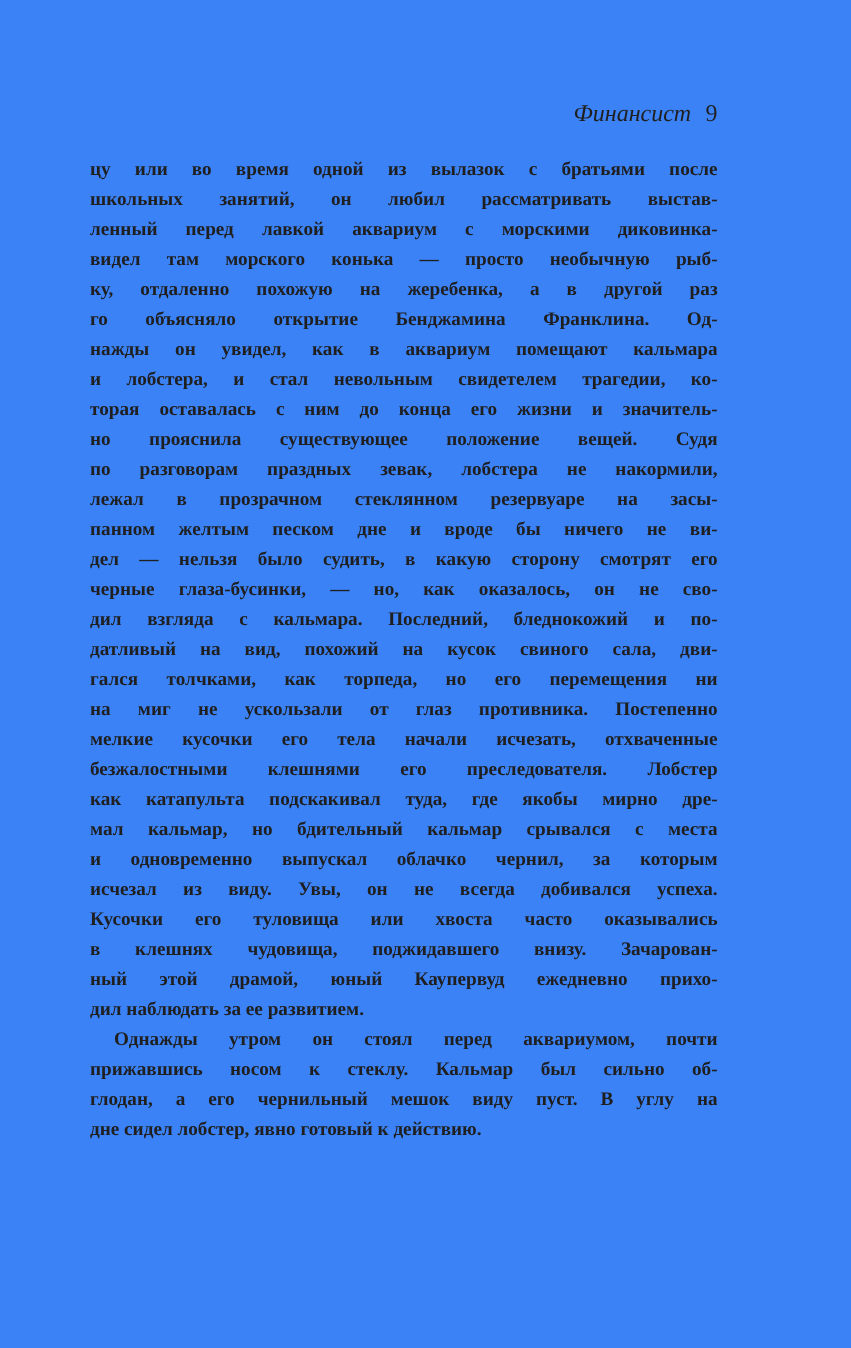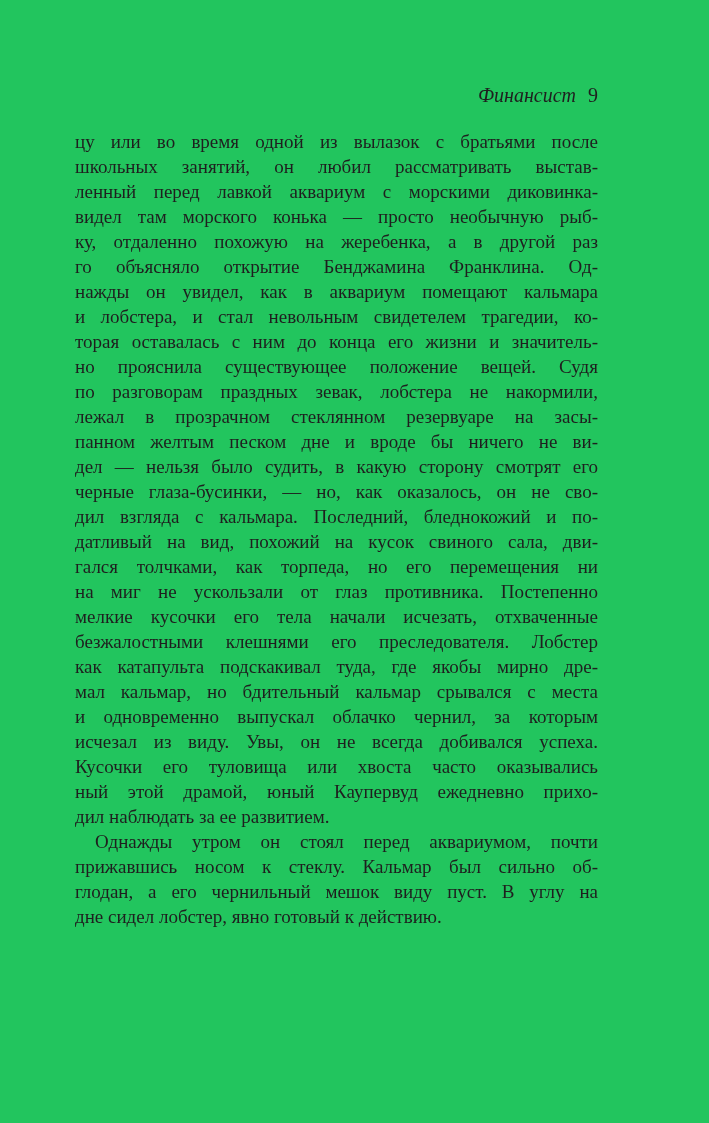--- a/index.html
+++ b/index.html
@@ -4,21 +4,21 @@
 <style>
   html, body {
     margin: 0;
     padding: 0;
     background: #ffffff;
   }
   .page {
     position: relative;
     width: 709px;
     height: 1123px;
-    background: #22c55e;
+    background: #3b82f6;
     overflow: hidden;
     font-family: "Liberation Serif", "DejaVu Serif", serif;
     color: #1f1f1f;
   }
   .running-head {
     position: absolute;
     top: 84px;
     left: 75px;
     width: 523px;
     text-align: right;
@@ -37,27 +37,28 @@
   .body-block {
     position: absolute;
     top: 129px;
     left: 75px;
     width: 523px;
   }
   .paragraph {
     margin: 0;
   }
   .line {
-    font-size: 19px;
+    font-size: 16px;
     line-height: 25px;
     height: 25px;
     text-align: justify;
     text-align-last: justify;
     overflow: hidden;
     white-space: normal;
+    font-weight: bold;
   }
   .line.para-end {
     text-align-last: left;
   }
   .line.indent {
     text-indent: 20px;
   }
 </style>
 </head>
 <body>
@@ -87,20 +88,21 @@
         <div class="line">датливый на вид, похожий на кусок свиного сала, дви-</div>
         <div class="line">гался толчками, как торпеда, но его перемещения ни</div>
         <div class="line">на миг не ускользали от глаз противника. Постепенно</div>
         <div class="line">мелкие кусочки его тела начали исчезать, отхваченные</div>
         <div class="line">безжалостными клешнями его преследователя. Лобстер</div>
         <div class="line">как катапульта подскакивал туда, где якобы мирно дре-</div>
         <div class="line">мал кальмар, но бдительный кальмар срывался с места</div>
         <div class="line">и одновременно выпускал облачко чернил, за которым</div>
         <div class="line">исчезал из виду. Увы, он не всегда добивался успеха.</div>
         <div class="line">Кусочки его туловища или хвоста часто оказывались</div>
+        <div class="line">в клешнях чудовища, поджидавшего внизу. Зачарован-</div>
         <div class="line">ный этой драмой, юный Каупервуд ежедневно прихо-</div>
         <div class="line para-end">дил наблюдать за ее развитием.</div>
       </div>
       <div class="paragraph">
         <div class="line indent">Однажды утром он стоял перед аквариумом, почти</div>
         <div class="line">прижавшись носом к стеклу. Кальмар был сильно об-</div>
         <div class="line">глодан, а его чернильный мешок виду пуст. В углу на</div>
         <div class="line para-end">дне сидел лобстер, явно готовый к действию.</div>
       </div>
     </div>

